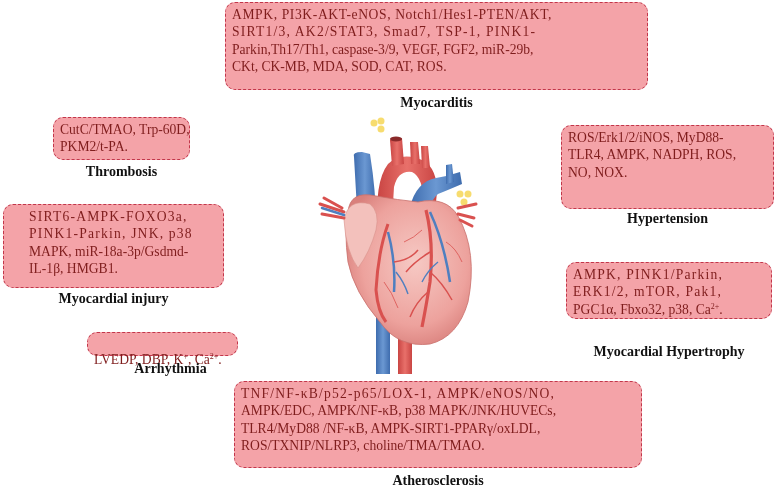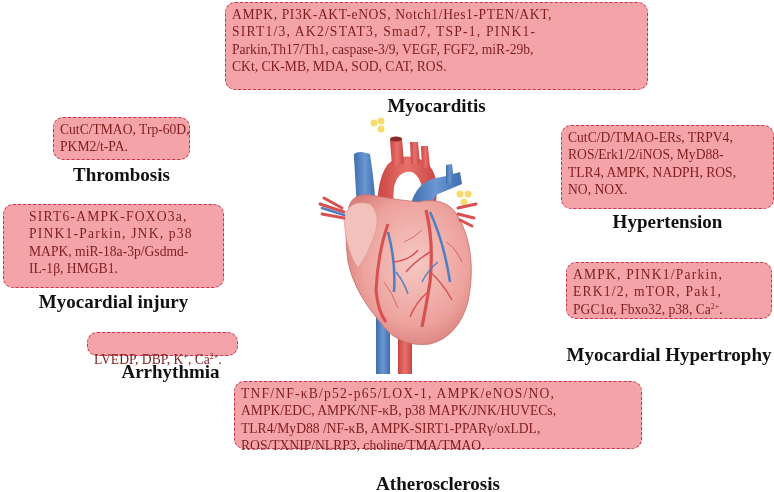--- a/index.html
+++ b/index.html
@@ -25,21 +25,21 @@
       line-height: 17.4px;
       color: #7f1d1d;
       padding: 3px 6px 3px 6px;
       white-space: nowrap;
     }
     .box .line { display: block; }
     .label {
       position: absolute;
       font-family: "Liberation Serif", "DejaVu Serif", serif;
       font-weight: bold;
-      font-size: 19px;
+      font-size: 14px;
       color: #111111;
       text-align: center;
       white-space: nowrap;
     }
     sup { font-size: 8px; line-height: 0; vertical-align: 5px; }
 
     
     #box-myocarditis { left: 225px; top: 2px; width: 423px; height: 88px; }
     #lbl-myocarditis { left: 225px; width: 423px; top: 95px; }
 
@@ -51,21 +51,21 @@
 
     #box-injury { left: 3px; top: 204px; width: 221px; height: 84px; padding-left: 25px; }
     #lbl-injury { left: 3px; width: 221px; top: 291px; }
 
     #box-hypertrophy { left: 566px; top: 262px; width: 206px; height: 57px; }
     #lbl-hypertrophy { left: 566px; width: 206px; top: 344px; }
 
     #box-arrhythmia { left: 87px; top: 332px; width: 151px; height: 24px; padding-top: 18px; }
     #lbl-arrhythmia { left: 87px; width: 167px; top: 361px; }
 
-    #box-athero { left: 234px; top: 381px; width: 408px; height: 68px; }
+    #box-athero { left: 234px; top: 381px; width: 408px; height: 87px; }
     #lbl-athero { left: 234px; width: 408px; top: 473px; }
 
     .spaced { letter-spacing: 1.2px; }
     .spaced2 { letter-spacing: 0.6px; }
 
     #heart {
       position: absolute;
       left: 318px;
       top: 112px;
       width: 160px;
@@ -83,21 +83,20 @@
 </div>
 <div class="label" id="lbl-myocarditis">Myocarditis</div>
 
 <div class="box" id="box-thrombosis">
   <span class="line">CutC/TMAO, Trp-60D,</span>
   <span class="line">PKM2/t-PA.</span>
 </div>
 <div class="label" id="lbl-thrombosis">Thrombosis</div>
 
 <div class="box" id="box-hypertension">
-  <span class="line">CutC/D/TMAO-ERs, TRPV4,</span>
   <span class="line">ROS/Erk1/2/iNOS, MyD88-</span>
   <span class="line">TLR4, AMPK, NADPH, ROS,</span>
   <span class="line">NO, NOX.</span>
 </div>
 <div class="label" id="lbl-hypertension">Hypertension</div>
 
 <div class="box" id="box-injury">
   <span class="line spaced">SIRT6-AMPK-FOXO3a,</span>
   <span class="line spaced">PINK1-Parkin, JNK, p38</span>
   <span class="line">MAPK, miR-18a-3p/Gsdmd-</span>

